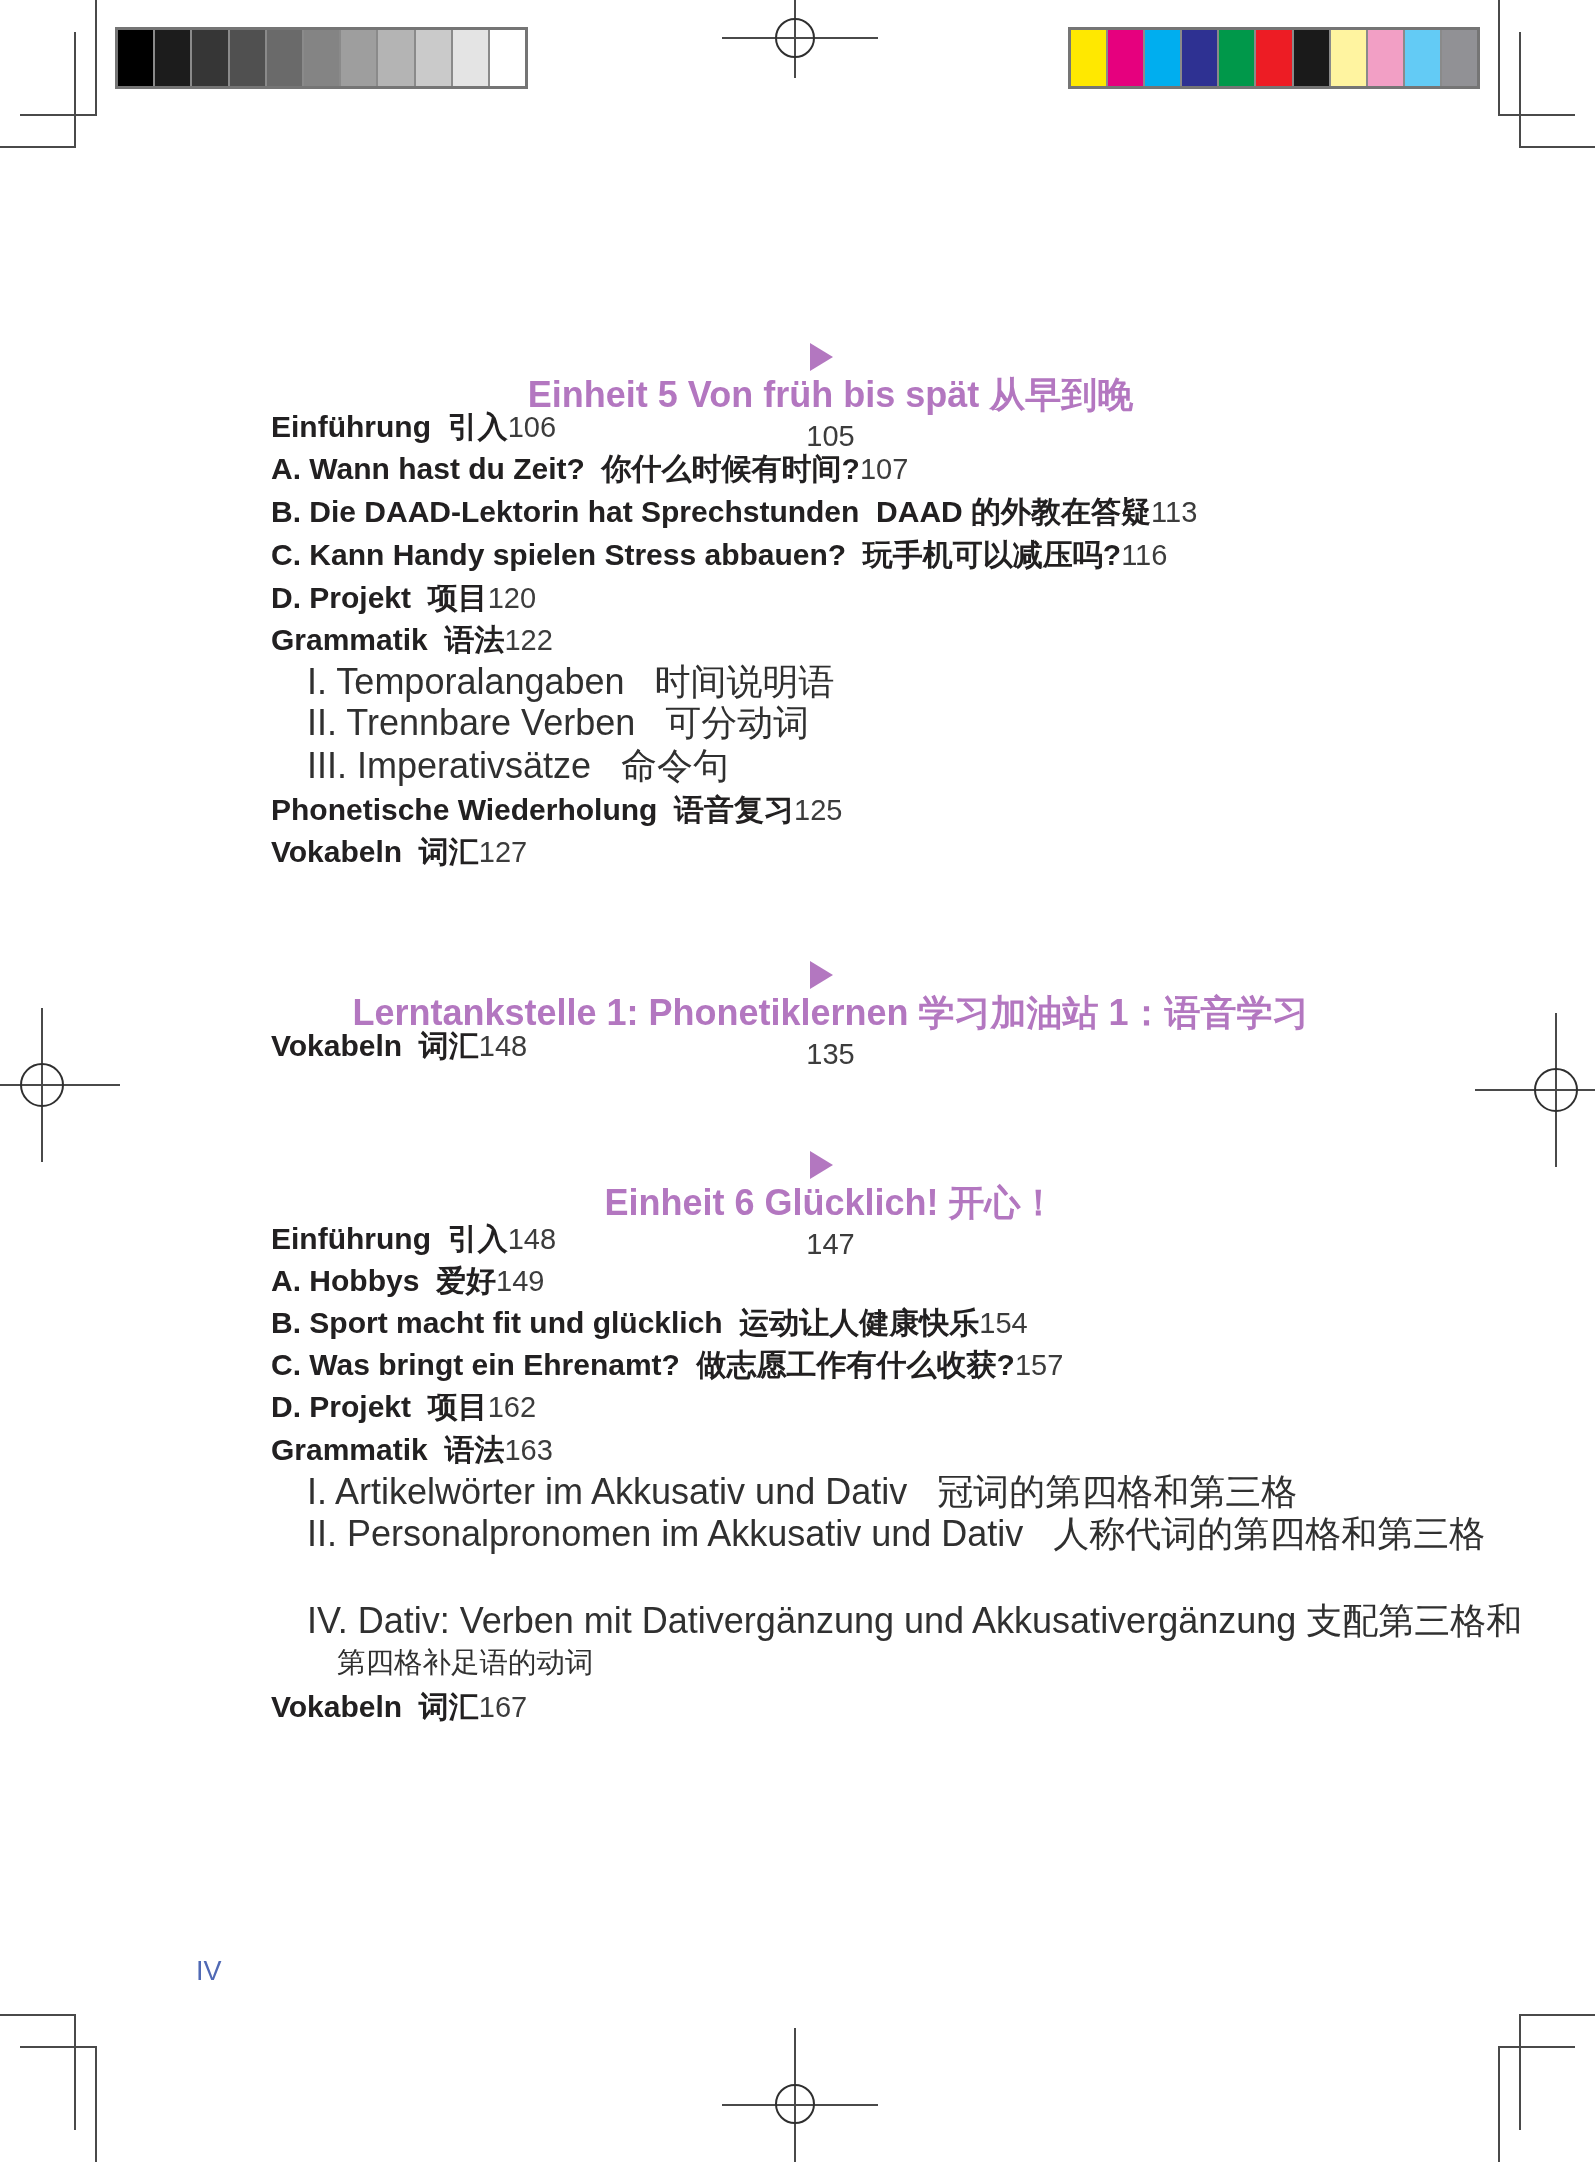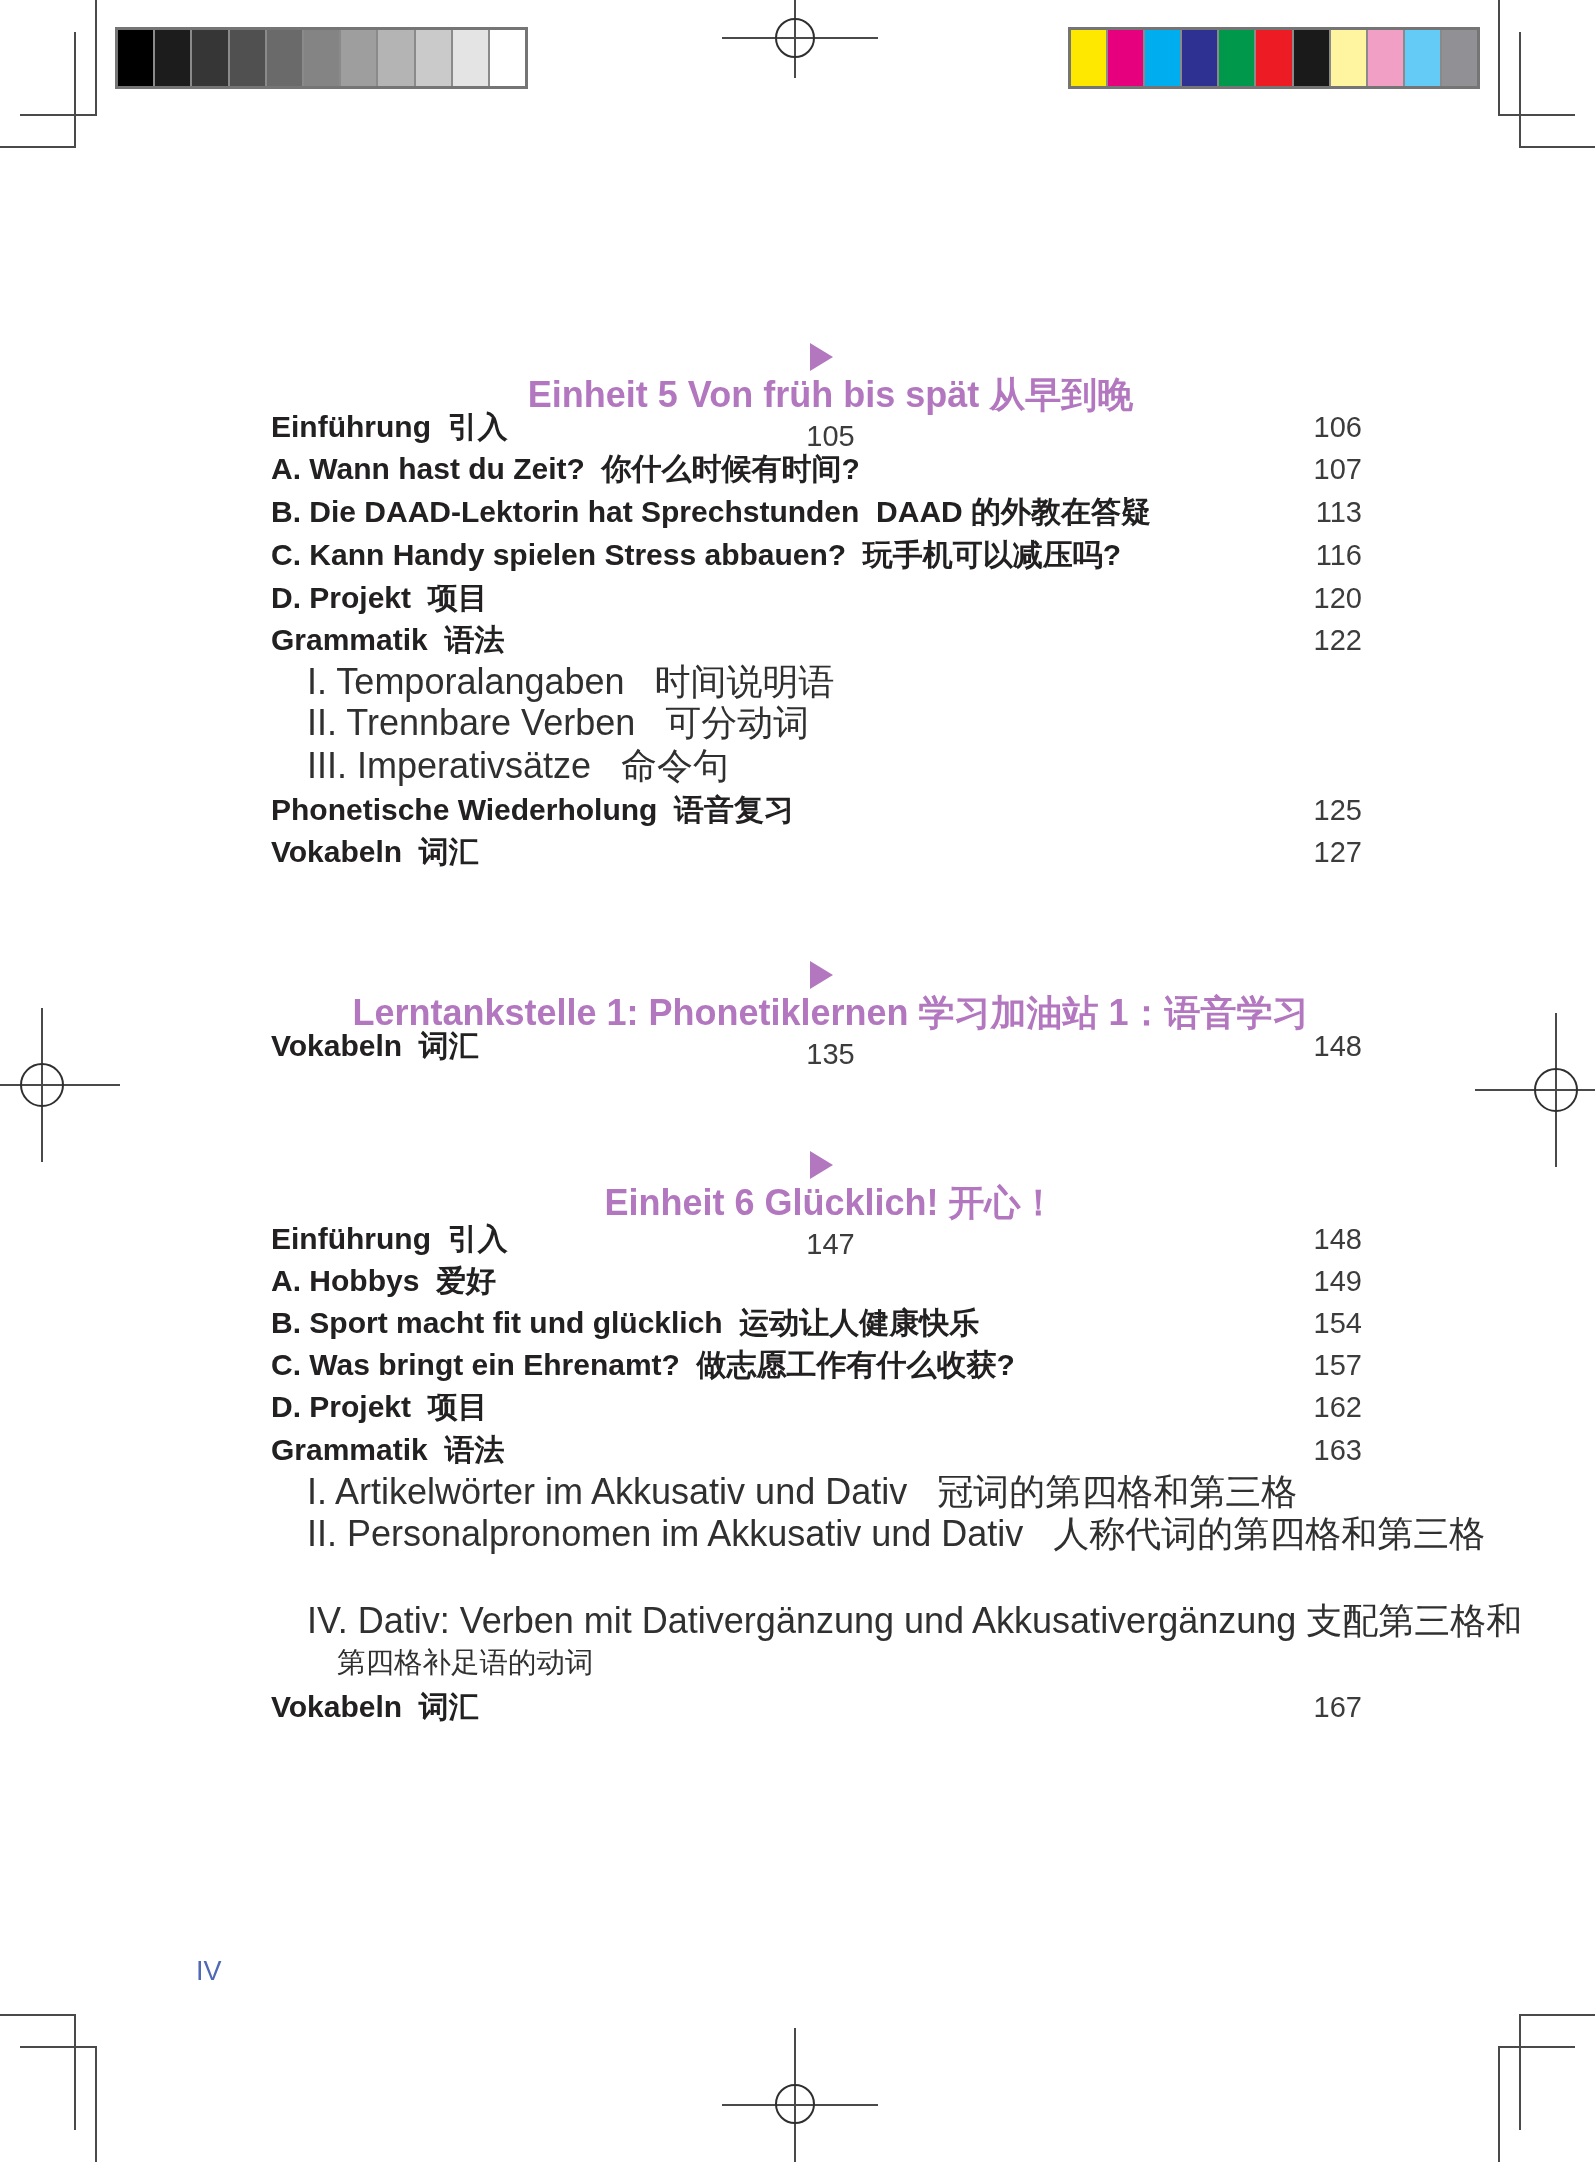--- a/index.html
+++ b/index.html
@@ -45,21 +45,21 @@
   }
   .heading .title {
     flex:1 1 auto;
     font-size:36px; font-weight:bold; color:#b377c0;
     white-space:pre;
   }
   .heading .page { font-size:29px; font-weight:400; color:#3c3c3c; }
 
   .row {
     position:absolute; left:271px; width:1091px; height:42px;
-    display:flex; justify-content:space-between; align-items:center;
+    display:flex; align-items:center;
   }
   .row .label {
     font-size:30px; font-weight:bold; color:#222021; white-space:pre;
   }
   .row .page { font-size:29px; font-weight:400; color:#3c3c3c; }
   .row.sub .label {
     font-weight:400; font-size:36px; color:#303030; padding-left:36px;
   }
   .row.cont .label {
     font-weight:400; font-size:28.5px; color:#303030; padding-left:66px;

